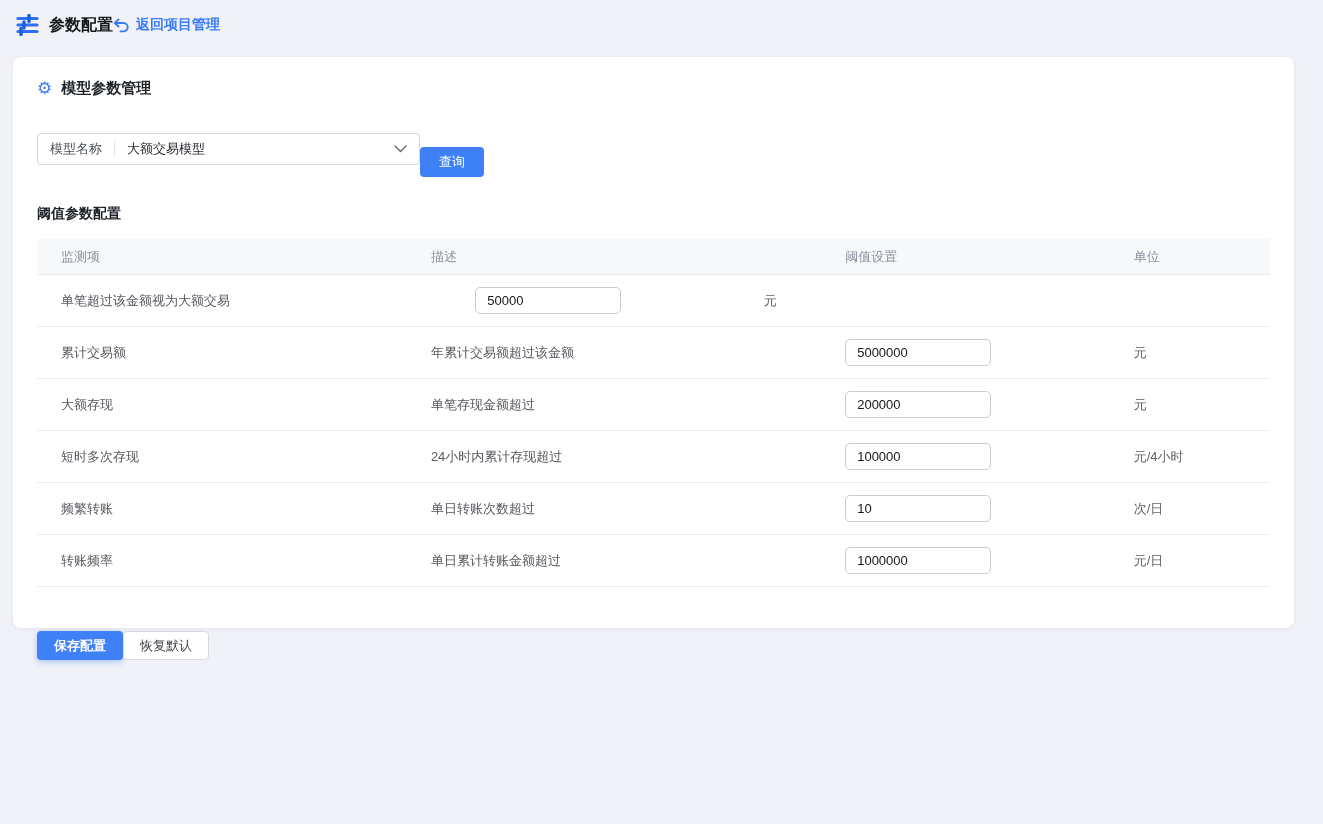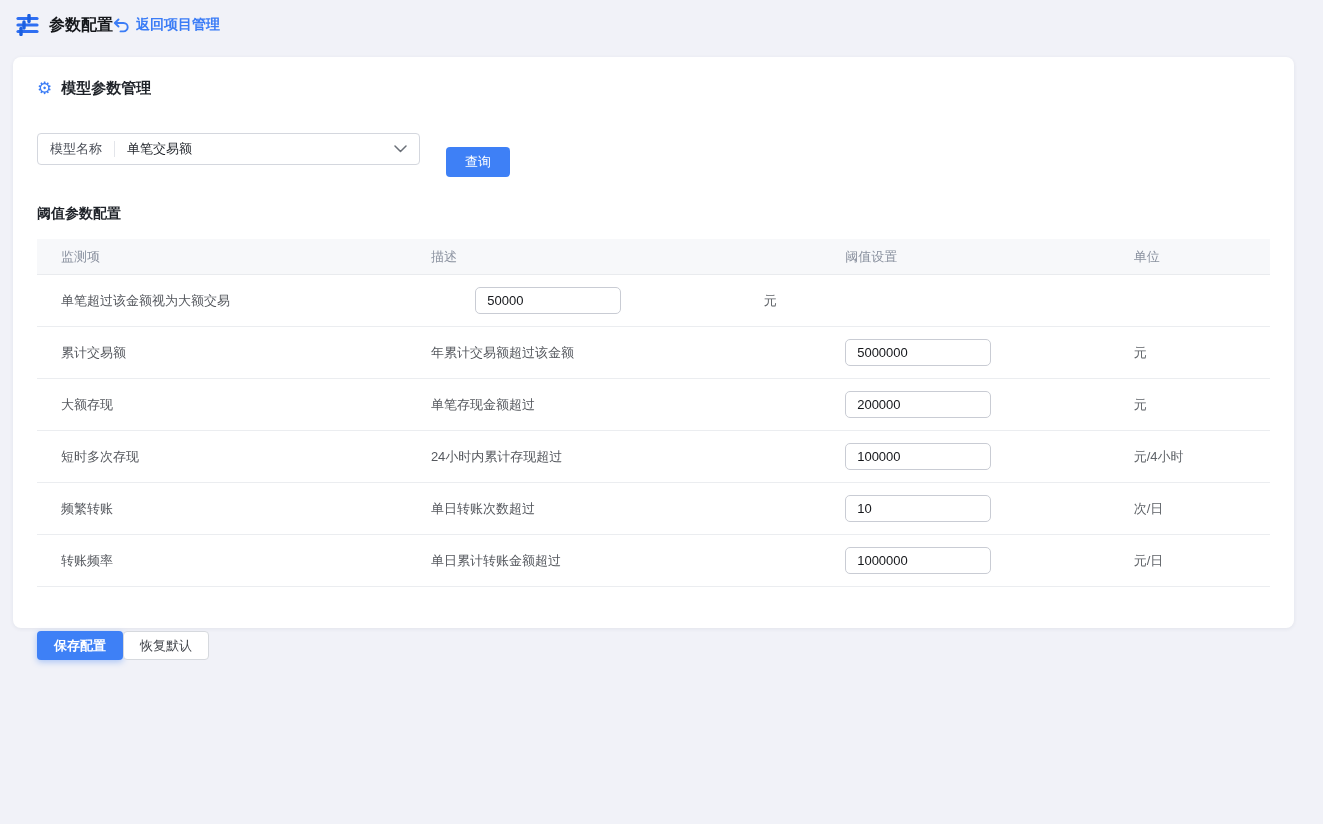--- a/index.html
+++ b/index.html
@@ -32,21 +32,21 @@
     border-radius:8px;
     box-shadow:0 1px 4px rgba(30,40,70,0.07);
     padding:22px 24px 46px 24px;
     height:571px;
   }
   .section-head { display:flex; align-items:center; gap:9px; margin-bottom:22px; }
   .gear-icon { color:#3b7cf6; font-size:17px; line-height:1; }
   .section-title { font-size:15px; font-weight:700; color:#1f2329; }
 
   
-  .query-row { display:flex; align-items:center; gap:26px; margin-bottom:28px; }
+  .query-row { display:flex; align-items:center; margin-bottom:28px; }
   .model-select {
     width:383px; height:32px;
     border:1px solid #d4d7de; border-radius:4px;
     background:#fff;
     display:flex; align-items:center;
     cursor:pointer;
   }
   .model-select-label {
     padding:0 12px; font-size:13px; color:#4a4e57; white-space:nowrap;
   }
@@ -137,21 +137,21 @@
 
   <div class="section-head">
     <span class="gear-icon">⚙</span>
     <span class="section-title">模型参数管理</span>
   </div>
 
   <div class="query-row">
     <div class="model-select">
       <span class="model-select-label">模型名称</span>
       <span class="model-select-divider"></span>
-      <span class="model-select-value">单笔交易额</span>
+      <span class="model-select-value">大额交易模型</span>
       <span class="chevron-down">
         <svg width="13" height="8" viewBox="0 0 13 8" fill="none">
           <path d="M1 1 L6.5 6.5 L12 1" stroke="#6b7078" stroke-width="1.5" stroke-linecap="round" stroke-linejoin="round"></path>
         </svg>
       </span>
     </div>
     <button class="btn btn-primary btn-query">查询</button>
   </div>
 
   <div class="sub-title">阈值参数配置</div>

